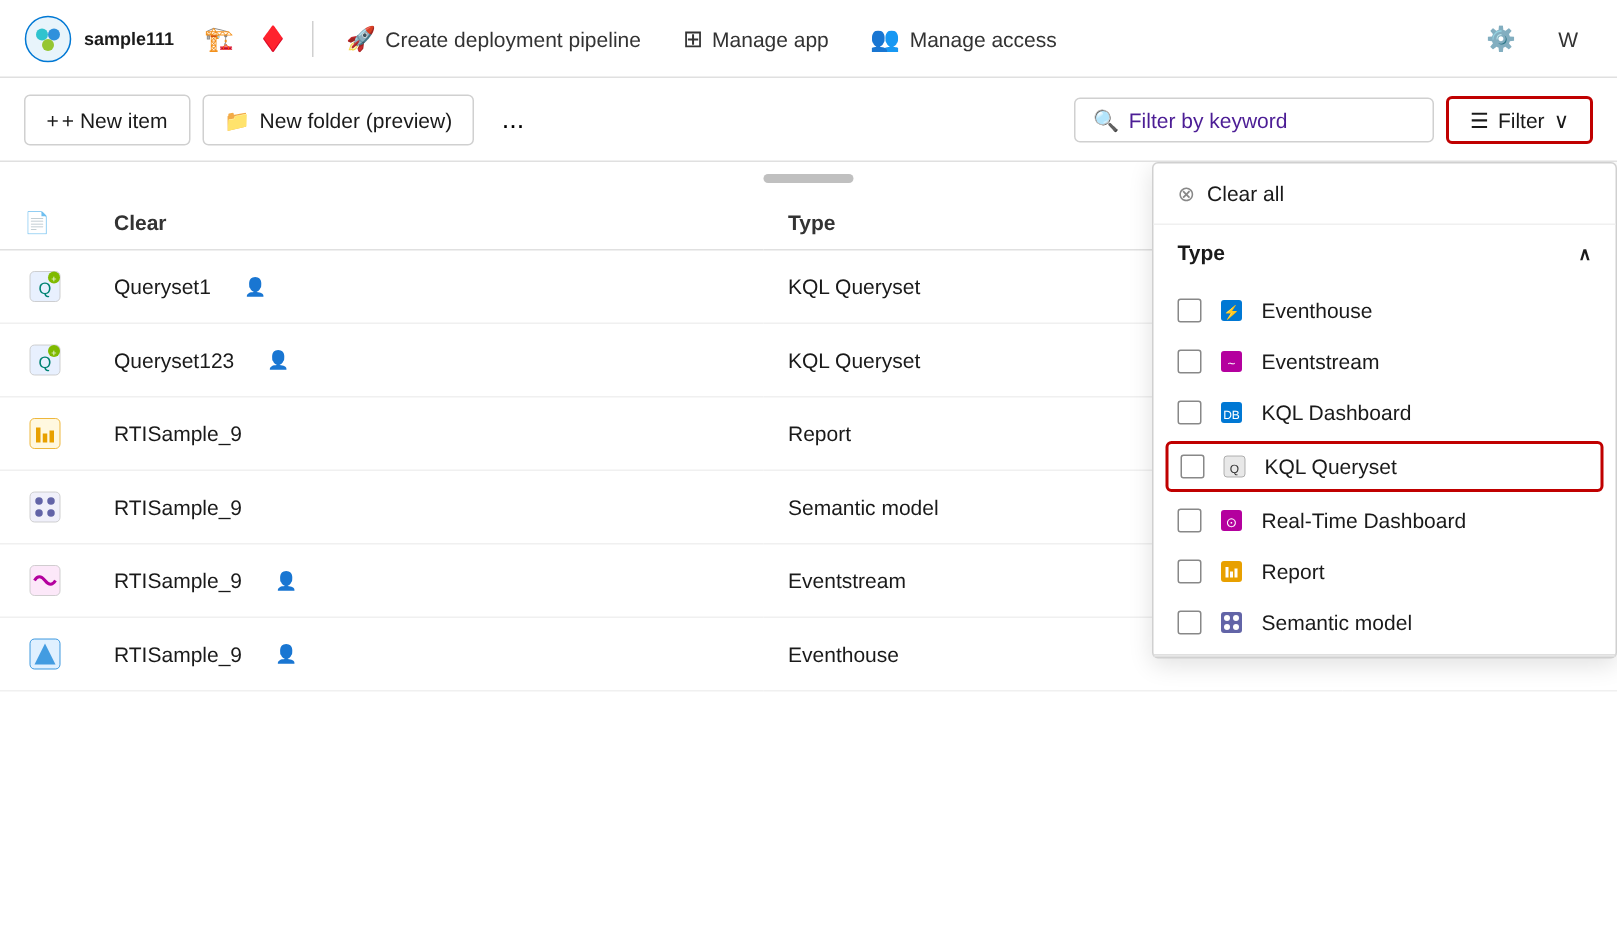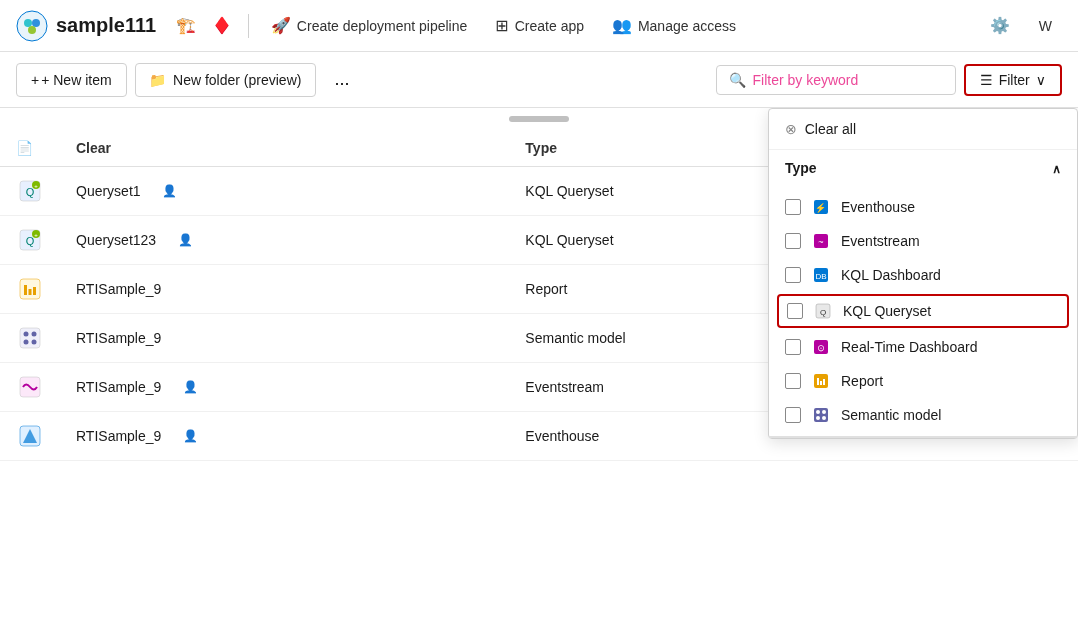--- a/index.html
+++ b/index.html
@@ -5,21 +5,21 @@
     * { box-sizing: border-box; margin: 0; padding: 0; }
     body { font-family: 'Segoe UI', Arial, sans-serif; font-size: 14px; background: #f5f5f5; color: #1a1a1a; }
 
     
     .topnav {
       display: flex; align-items: center; height: 52px;
       background: #fff; border-bottom: 1px solid #e0e0e0;
       padding: 0 16px; gap: 8px;
     }
     .topnav-logo {
-      display: flex; align-items: center; gap: 8px; font-weight: 700; font-size: 20px; color: #1a1a1a;
+      display: flex; align-items: center; gap: 8px; font-weight: 700; font-size: 12px; color: #1a1a1a;
       margin-right: 8px;
     }
     .logo-icon {
       width: 32px; height: 32px;
     }
     .nav-divider { width: 1px; height: 24px; background: #d0d0d0; margin: 0 4px; }
     .nav-icon-btn {
       display: flex; align-items: center; gap: 6px; padding: 6px 10px;
       border: none; background: none; cursor: pointer; color: #333; font-size: 14px;
       border-radius: 4px;
@@ -134,21 +134,21 @@
 
   <div class="nav-divider"></div>
 
   <button class="nav-icon-btn">
     <span class="icon">🚀</span>
     <span>Create deployment pipeline</span>
   </button>
 
   <button class="nav-icon-btn">
     <span class="icon">⊞</span>
-    <span>Create app</span>
+    <span>Manage app</span>
   </button>
 
   <button class="nav-icon-btn">
     <span class="icon">👥</span>
     <span>Manage access</span>
   </button>
 
   <div class="nav-spacer"></div>
 
   <button class="nav-icon-btn">
@@ -167,21 +167,21 @@
   <button class="toolbar-btn">
     <span>📁</span>
     <span>New folder (preview)</span>
   </button>
   <button class="toolbar-more">
     <span>...</span>
   </button>
   <div class="toolbar-spacer"></div>
   <div class="search-box">
     <span>🔍</span>
-    <span style="color:#ec4899;">Filter by keyword</span>
+    <span style="color:#4c1d95;">Filter by keyword</span>
   </div>
   <button class="filter-btn">
     <span>☰</span>
     <span>Filter</span>
     <span>∨</span>
   </button>
 </div>
 
 <div class="main">
   <div class="table-area">

